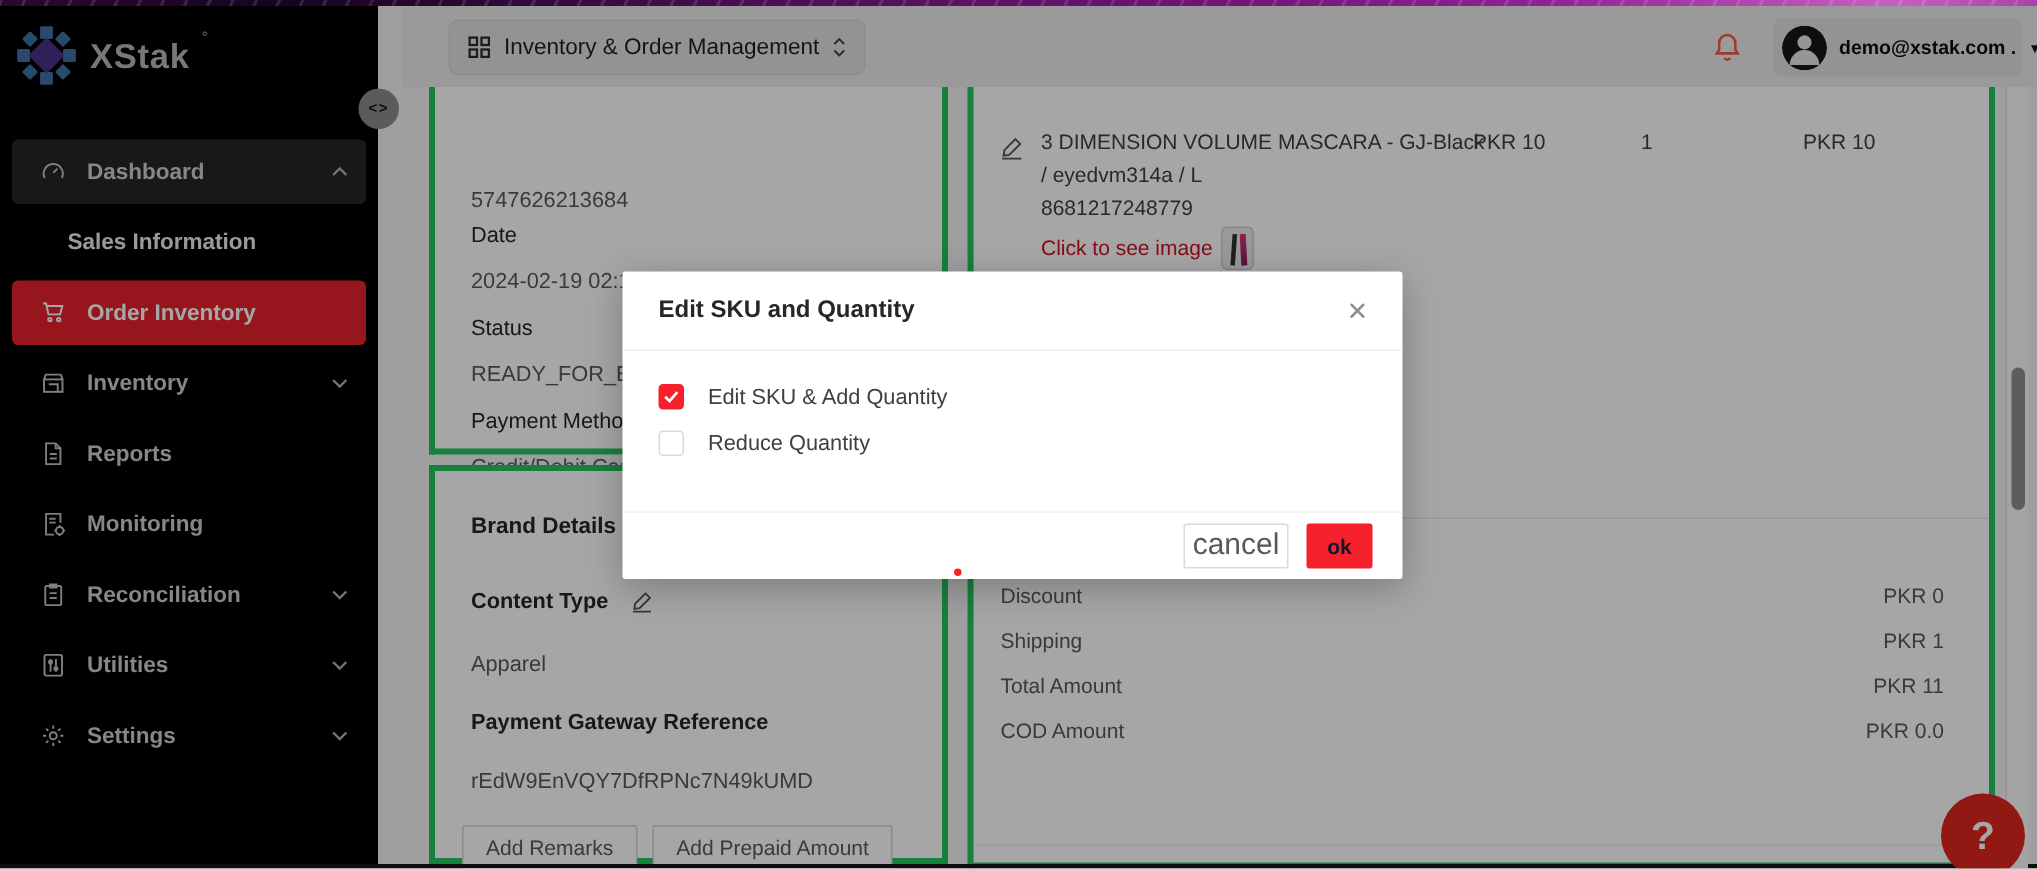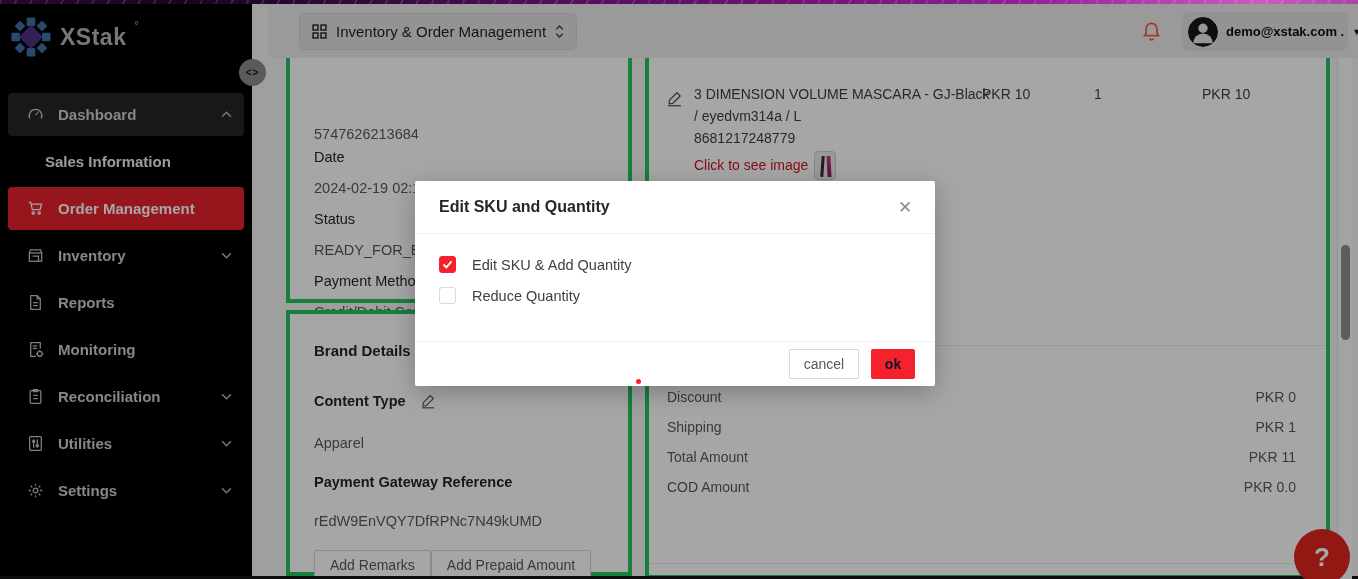--- a/index.html
+++ b/index.html
@@ -55,21 +55,21 @@
   .f-label { position:absolute; left:24px; font-size:14.5px; font-weight:400; color:#262626; white-space:nowrap; }
   .f-value { position:absolute; left:24px; font-size:14.5px; color:#595959; white-space:nowrap; }
 
   .bd-title { position:absolute; left:24px; top:28px; font-size:15px; font-weight:700; color:#262626; }
   .ct-row { position:absolute; left:24px; top:79px; display:flex; align-items:center; gap:14px; }
   .ct-label { font-size:14.5px; font-weight:700; color:#262626; }
   .pencil { width:16px; height:16px; color:#555; cursor:pointer; }
   .ct-value { position:absolute; left:24px; top:121px; font-size:14.5px; color:#595959; }
   .pgr-label { position:absolute; left:24px; top:160px; font-size:14.5px; font-weight:700; color:#262626; }
   .pgr-value { position:absolute; left:24px; top:199px; font-size:14.5px; color:#595959; }
-  .bd-buttons { position:absolute; left:24px; top:236px; display:flex; }
+  .bd-buttons { position:absolute; left:18px; top:236px; display:flex; gap:10px; }
   .btn-plain { height:30px; padding:0 15px; background:#fff; border:1px solid #d4d4d4; border-radius:2px;
     font-size:14px; color:#595959; cursor:pointer; font-family:inherit; }
 
   
   .prod-pencil { position:absolute; left:17px; top:32px; width:17px; height:17px; color:#555; cursor:pointer; }
   .prod-name1 { position:absolute; left:45px; top:28px; font-size:14px; color:#404040; }
   .prod-name2 { position:absolute; left:45px; top:50px; font-size:14px; color:#404040; }
   .prod-barcode { position:absolute; left:45px; top:72px; font-size:14px; color:#404040; }
   .prod-imglink { position:absolute; left:45px; top:99px; font-size:14px; color:#cf1322; cursor:pointer; }
   .prod-thumb { position:absolute; left:165px; top:93px; width:22px; height:29px; background:#ececec;
@@ -111,21 +111,21 @@
   .modal-body { position:relative; height:107px; padding:22px 24px 0; }
   .opt-row { display:flex; align-items:center; gap:16px; margin-bottom:14px; cursor:pointer; }
   .cbx { width:17px; height:17px; border-radius:3px; border:1px solid #d9d9d9; background:#fff; flex:0 0 17px;
     display:flex; align-items:center; justify-content:center; }
   .cbx.checked { background:#f5222d; border-color:#f5222d; }
   .opt-label { font-size:14.5px; color:#404040; }
   .red-dot { position:absolute; left:221px; top:145px; width:5px; height:5px; border-radius:50%; background:#f5222d; }
   .modal-footer { height:44px; border-top:1px solid #f0f0f0; display:flex; align-items:center;
     justify-content:flex-end; gap:12px; padding:0 20px; }
   .btn-cancel { width:70px; height:30px; background:#fff; border:1px solid #d9d9d9; border-radius:2px;
-    font-size:14px; color:#595959; cursor:pointer; font-family:inherit; }
+    font-size:20px; color:#595959; cursor:pointer; font-family:inherit; }
   .btn-ok { width:44px; height:30px; background:#f5222d; border:none; border-radius:2px; font-size:14px;
     font-weight:700; color:#0f172a; cursor:pointer; font-family:inherit; }
 </style>
 </head>
 <body>
 
 <div class="page">
 
   <div class="topstrip"></div>
 
@@ -161,21 +161,21 @@
       </div>
       <div class="msub">
         <span>Sales Information</span>
       </div>
       <div class="mitem active">
         <svg class="micon" viewBox="0 0 16 16" fill="none" stroke="currentColor" stroke-width="1.2">
           <path d="M1.5 2.2h2l1.5 6.8h7.3l1.4-5.2H4.2"></path>
             <circle cx="5.9" cy="12.3" r="1.1"></circle>
             <circle cx="11.4" cy="12.3" r="1.1"></circle>
         </svg>
-        <span class="mlabel">Order Management</span>
+        <span class="mlabel">Order Inventory</span>
       </div>
       <div class="mitem">
         <svg class="micon" viewBox="0 0 16 16" fill="none" stroke="currentColor" stroke-width="1.2">
           <path d="M2.2 5.6L3.3 2.6h9.4l1.1 3"></path>
             <rect x="2.2" y="5.6" width="11.6" height="7.8"></rect>
             <path d="M5.2 8.6h5.6v4.8"></path>
         </svg>
         <span class="mlabel">Inventory</span>
         <svg class="chev" viewBox="0 0 10 6" fill="none" stroke="currentColor" stroke-width="1.4">
             <path d="M1 1l4 4 4-4"></path>

